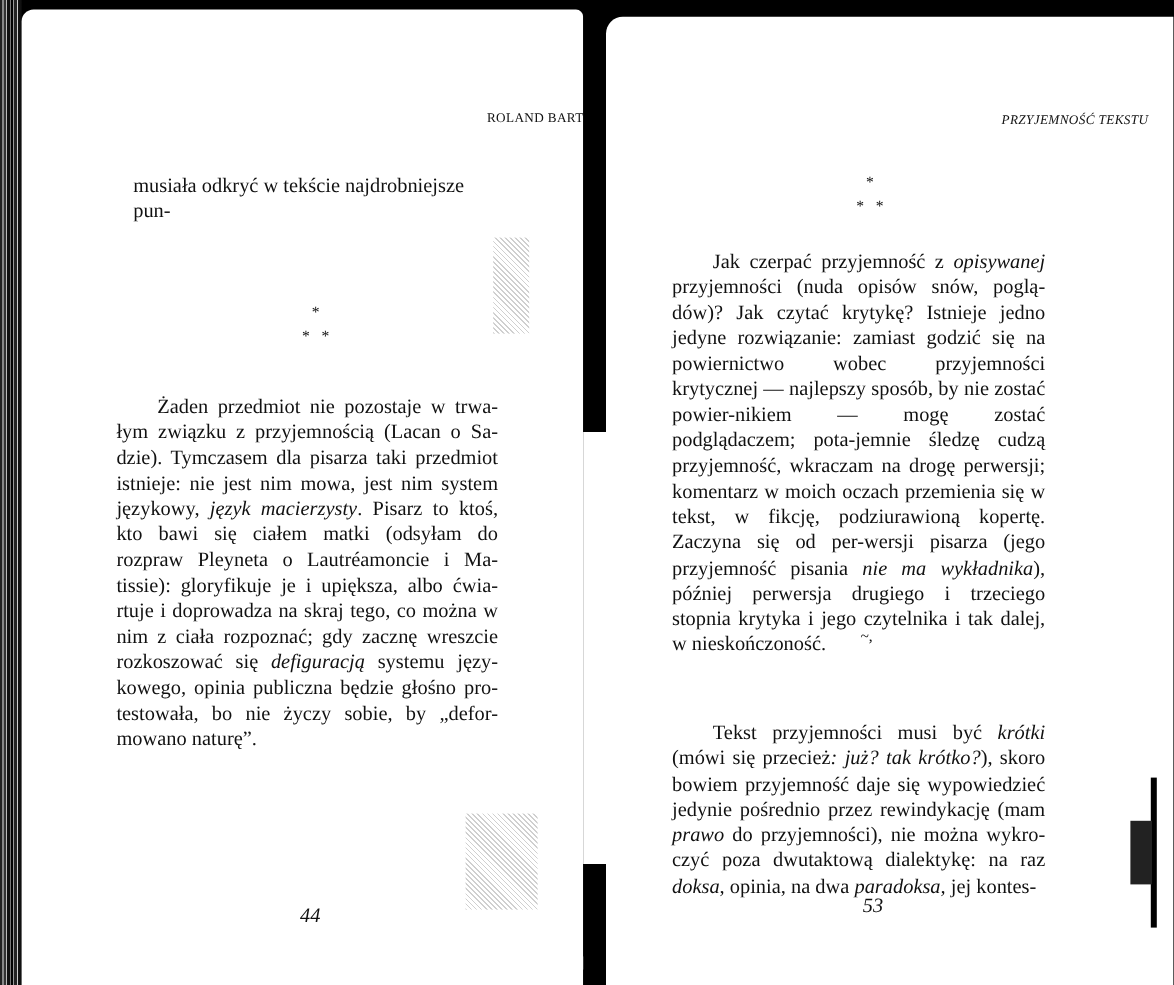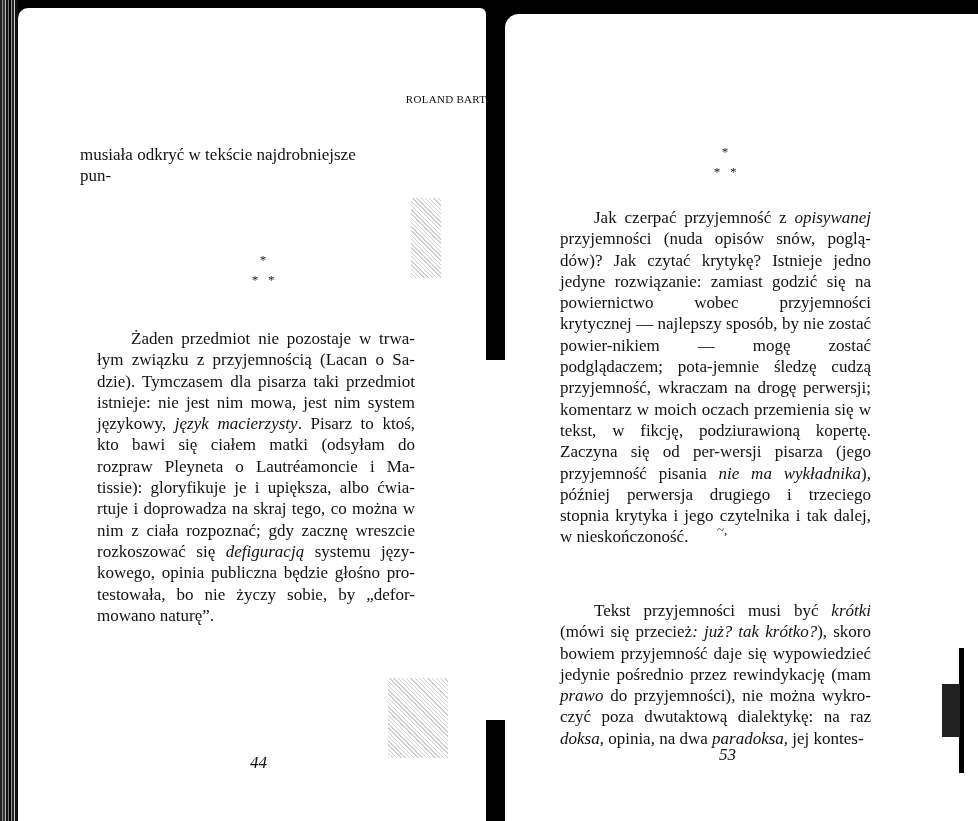--- a/index.html
+++ b/index.html
@@ -25,21 +25,21 @@
   .right-bar { position: absolute; background: #000; }
   i { }
 </style>
 </head>
 <body>
 
 <div class="binding"></div>
 
 <div class="page" id="left-page">
   <div class="running-head" style="left:0;width:468px;top:85px;">ROLAND BARTHES</div>
-  <div class="text" style="left:62px;top:136px;width:311px;text-align:left;">
+  <div class="text" style="left:93px;top:136px;width:311px;text-align:left;">
     <p>musiała odkryć w tekście najdrobniejsze pun-</p>
   </div>
   <div class="asterisks" style="left:195px;top:242px;width:100px;">
     <div>*</div>
     <div style="white-space:pre">*   *</div>
   </div>
   <div class="text" style="left:79px;top:320px;width:318px;">
     <p class="indent"><span>Żaden przedmiot nie pozostaje w trwa-łym związku z przyjemnością (Lacan o Sa-dzie). Tymczasem dla pisarza taki przedmiot istnieje: nie jest nim mowa, jest nim system językowy, </span><i>język macierzysty</i><span>. Pisarz to ktoś, kto bawi się ciałem matki (odsyłam do rozpraw Pleyneta o Lautréamoncie i Ma-tissie): gloryfikuje je i upiększa, albo ćwia-rtuje i doprowadza na skraj tego, co można w nim z ciała rozpoznać; gdy zacznę wreszcie rozkoszować się </span><i>defiguracją</i><span> systemu języ-kowego, opinia publiczna będzie głośno pro-testowała, bo nie życzy sobie, by „defor-mowano naturę”.</span></p>
   </div>
   <div class="speck" style="left:393px;top:190px;width:30px;height:80px;"></div>
@@ -50,20 +50,21 @@
 <div class="spine" style="left:486px;top:0;width:19px;height:360px;"></div>
 <div class="spine" style="left:505px;top:40px;width:20px;height:170px;"></div>
 <div class="spine" style="left:525px;top:80px;width:30px;height:70px;"></div>
 <div class="spine" style="left:505px;top:210px;width:15px;height:150px;"></div>
 <div class="page" style="left:486px;top:360px;width:19px;height:360px;border-radius:0;"></div>
 <div class="spine" style="left:486px;top:720px;width:42px;height:55px;"></div>
 <div class="spine" style="left:486px;top:775px;width:15px;height:22px;"></div>
 <div class="spine" style="left:486px;top:808px;width:40px;height:13px;"></div>
 
 <div class="page" id="right-page">
+  <div class="running-head" style="left:50px;width:380px;top:80px;font-style:italic;">PRZYJEMNOŚĆ TEKSTU</div>
   <div class="asterisks" style="left:170px;top:128px;width:100px;">
     <div>*</div>
     <div style="white-space:pre">*   *</div>
   </div>
   <div class="text" style="left:55px;top:193px;width:311px;">
     <p class="indent"><span>Jak czerpać przyjemność z </span><i>opisywanej</i><span> przyjemności (nuda opisów snów, poglą-dów)? Jak czytać krytykę? Istnieje jedno jedyne rozwiązanie: zamiast godzić się na powiernictwo wobec przyjemności krytycznej — najlepszy sposób, by nie zostać powier-nikiem — mogę zostać podglądaczem; pota-jemnie śledzę cudzą przyjemność, wkraczam na drogę perwersji; komentarz w moich oczach przemienia się w tekst, w fikcję, podziurawioną kopertę. Zaczyna się od per-wersji pisarza (jego przyjemność pisania </span><i>nie ma wykładnika</i><span>), później perwersja drugiego i trzeciego stopnia krytyka i jego czytelnika i tak dalej, w nieskończoność.</span></p>
   </div>
   <div style="position:absolute;left:212px;top:508px;font-size:13px;">~,</div>
   <div class="text" style="left:55px;top:572px;width:311px;margin-top:14px;">
     <p class="indent"><span>Tekst przyjemności musi być </span><i>krótki</i><span> (mówi się przecież</span><i>: już? tak krótko?</i><span>), skoro bowiem przyjemność daje się wypowiedzieć jedynie pośrednio przez rewindykację (mam </span><i>prawo</i><span> do przyjemności), nie można wykro-czyć poza dwutaktową dialektykę: na raz </span><i>doksa</i><span>, opinia, na dwa </span><i>paradoksa,</i><span> jej kontes-</span></p>

